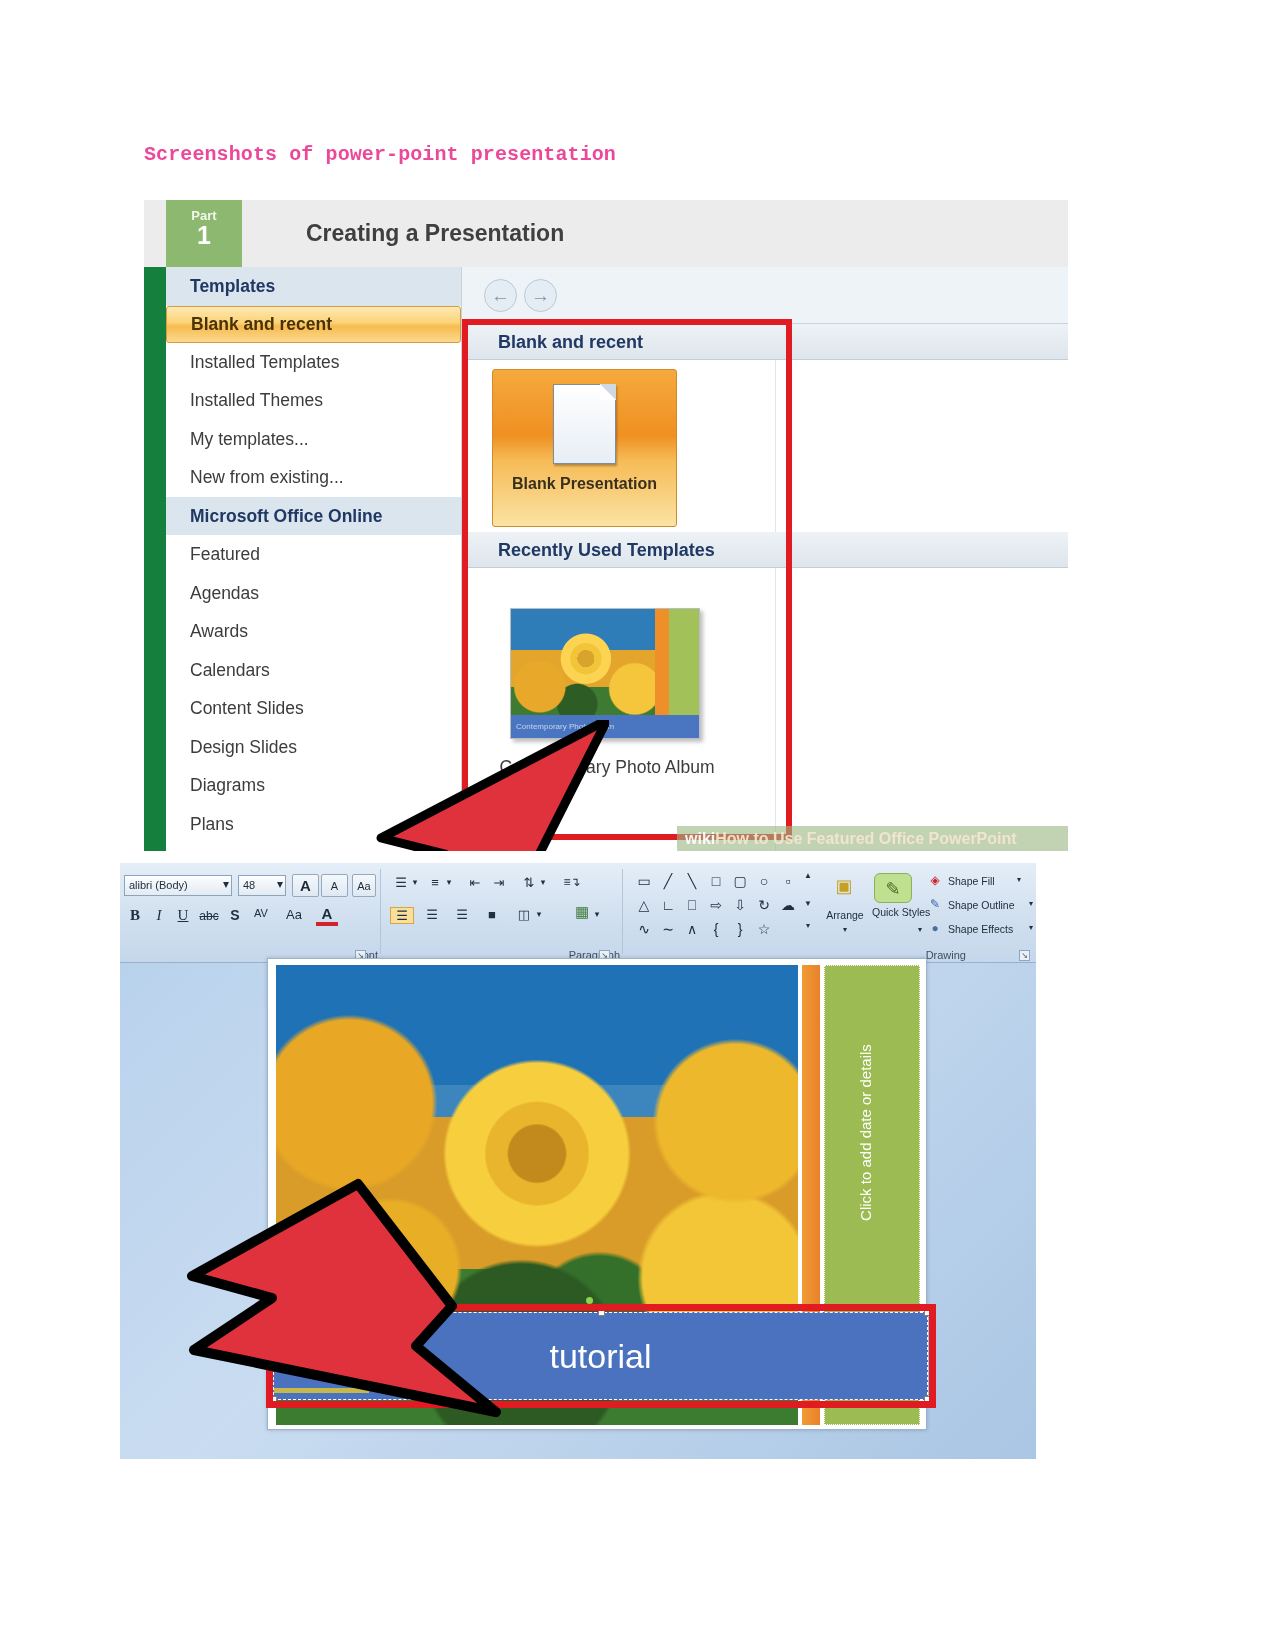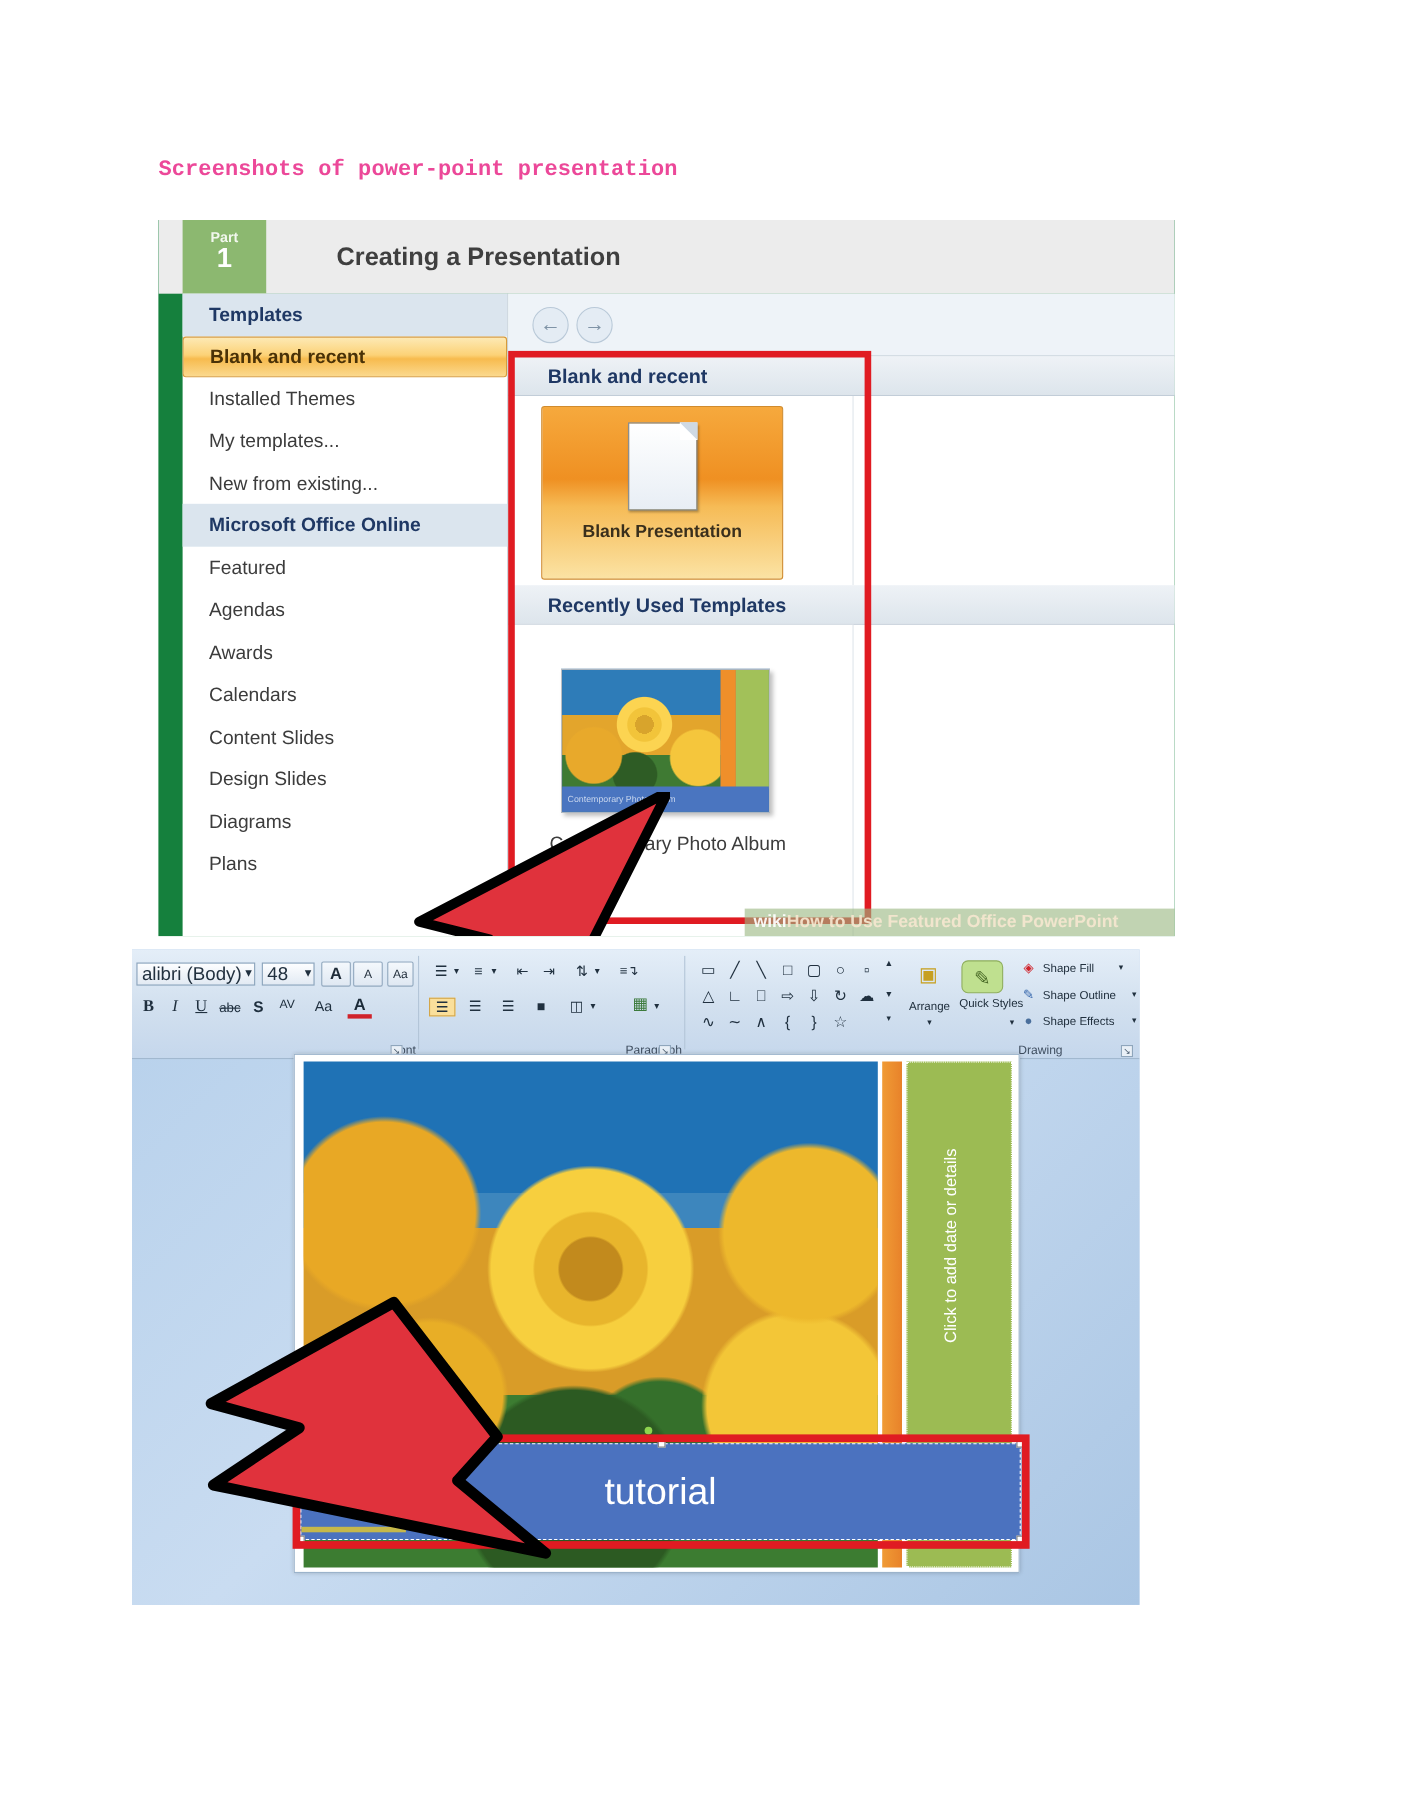--- a/index.html
+++ b/index.html
@@ -88,21 +88,21 @@
     background:linear-gradient(to bottom,#eef2f6,#dde5ec);
     border-bottom:1px solid #c2cdd8;
     font-size:18px; font-weight:bold; color:#1f3864;
     line-height:36px; padding-left:36px;
   }
   .grouphdr.g1{ top:57px; }
   .grouphdr.g2{ top:265px; }
 
   .tilecol{ position:absolute; left:0; top:93px; width:314px; height:172px; border-right:1px solid #dfe6ec;}
   .tile{
-    position:absolute; left:30px; top:9px; width:220px; height:158px;
+    position:absolute; left:30px; top:9px; width:185px; height:158px;
     background:linear-gradient(to bottom,#f6a93d 0%,#ef9022 42%,#f6bb56 58%,#fbe3a4 100%);
     border:1px solid #d08b2d; border-radius:3px;
     text-align:center;
   }
   .tile .docicon{
     position:relative; margin:14px auto 0; width:63px; height:80px;
     background:linear-gradient(to bottom,#ffffff,#e8eef5);
     border:1px solid #7e8d9c;
     box-shadow:1px 2px 2px rgba(0,0,0,.28);
   }
@@ -181,21 +181,21 @@
     border-bottom:1px solid #9ab0c8;
   }
   .rgroup{ position:absolute; top:0; height:100px; }
   .rgroup .glabel{
     position:absolute; bottom:2px; width:100%; text-align:right;
     font-size:11px; color:#3f4e60;
   }
   .rdiv{ position:absolute; top:6px; width:1px; height:85px; background:#b3c5d8; }
   .ctrl{
     position:absolute; background:linear-gradient(to bottom,#fdfeff,#e2eaf3);
-    border:1px solid #8ba3bb; font-size:17px; color:#22313f;
+    border:1px solid #8ba3bb; font-size:11px; color:#22313f;
     line-height:19px; padding-left:4px; white-space:nowrap; overflow:hidden;
   }
   .btn{
     position:absolute; background:linear-gradient(to bottom,#f4f8fc,#dfe8f2);
     border:1px solid #93a9bf; border-radius:2px;
     font-size:12px; color:#1e2b38; text-align:center;
   }
   .flat{ position:absolute; font-size:12px; color:#20303f; text-align:center; }
   .lbl{ position:absolute; font-size:10.5px; color:#21303e; white-space:nowrap;}
   .launcher{ position:absolute; bottom:2px; width:11px; height:11px; border:1px solid #8fa6bc; background:#e9f0f7; font-size:8px; line-height:9px; text-align:center; color:#44566a;}
@@ -268,20 +268,21 @@
       <div class="part-badge">
         <span class="p1">Part</span>
         <span class="p2">1</span>
       </div>
       <div class="part-title">Creating a Presentation</div>
     </div>
 
     <div class="navpane">
       <div class="nav-item hdr">Templates</div>
       <div class="nav-item sel">Blank and recent</div>
+      <div class="nav-item">Installed Templates</div>
       <div class="nav-item">Installed Themes</div>
       <div class="nav-item">My templates...</div>
       <div class="nav-item">New from existing...</div>
       <div class="nav-item hdr">Microsoft Office Online</div>
       <div class="nav-item">Featured</div>
       <div class="nav-item">Agendas</div>
       <div class="nav-item">Awards</div>
       <div class="nav-item">Calendars</div>
       <div class="nav-item">Content Slides</div>
       <div class="nav-item">Design Slides</div>

